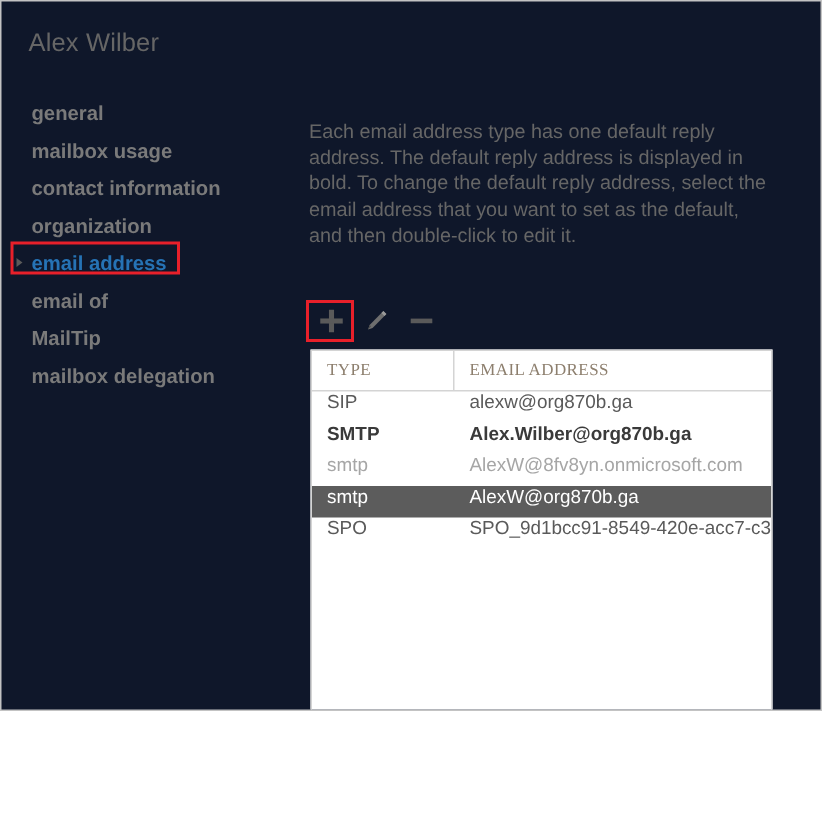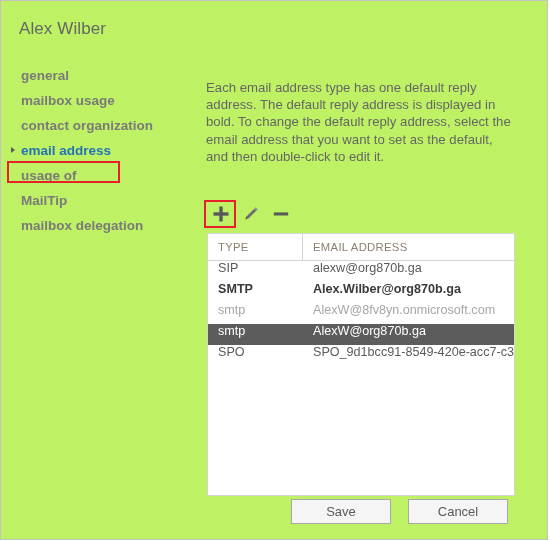--- a/index.html
+++ b/index.html
@@ -13,23 +13,23 @@
     font-family: "Liberation Sans", sans-serif;
     -webkit-font-smoothing: antialiased;
   }
 
   
   .window {
     position: absolute;
     left: 0;
     top: 0;
     width: 548px;
-    height: 540px;
+    height: 474px;
     border: 1px solid #c3c3c3;
-    background: #bef264;
+    background: #0f172a;
     box-sizing: border-box;
     overflow: hidden;
   }
 
   
   .title {
     position: absolute;
     left: 18px;
     top: 18px;
     font-size: 17px;
@@ -150,20 +150,21 @@
   }
   .gh-cell {
     font-size: 11.3px;
     color: #8d7f6e;
     letter-spacing: 0.3px;
     display: flex;
     align-items: center;
     padding-left: 10px;
     box-sizing: border-box;
     cursor: pointer;
+    font-family: Liberation Serif, serif;
   }
   .gh-type  { width: 95px; border-right: 1px solid #d4d4d4; }
   .gh-email { flex: 1; }
 
   .grid-body { }
   .grow {
     display: flex;
     height: 21px;
     align-items: flex-start;
     cursor: default;
@@ -212,23 +213,24 @@
 </head>
 <body>
 
 <div class="window">
 
   <div class="title">Alex Wilber</div>
 
   <div class="nav">
       <div class="nav-item"><span>general</span></div>
       <div class="nav-item"><span>mailbox usage</span></div>
-      <div class="nav-item"><span>contact organization</span></div>
+      <div class="nav-item"><span>contact information</span></div>
+      <div class="nav-item"><span>organization</span></div>
       <div class="nav-item selected"><span class="caret"></span><span>email address</span></div>
-      <div class="nav-item"><span>usage of</span></div>
+      <div class="nav-item"><span>email of</span></div>
       <div class="nav-item"><span>MailTip</span></div>
       <div class="nav-item"><span>mailbox delegation</span></div>
     </div>
   <div class="nav-highlight"></div>
 
   <div class="panel">
     <div class="desc">Each email address type has one default reply address. The default reply address is displayed in bold. To change the default reply address, select the email address that you want to set as the default, and then double-click to edit it.</div>
   </div>
 
   <div class="toolbar">

